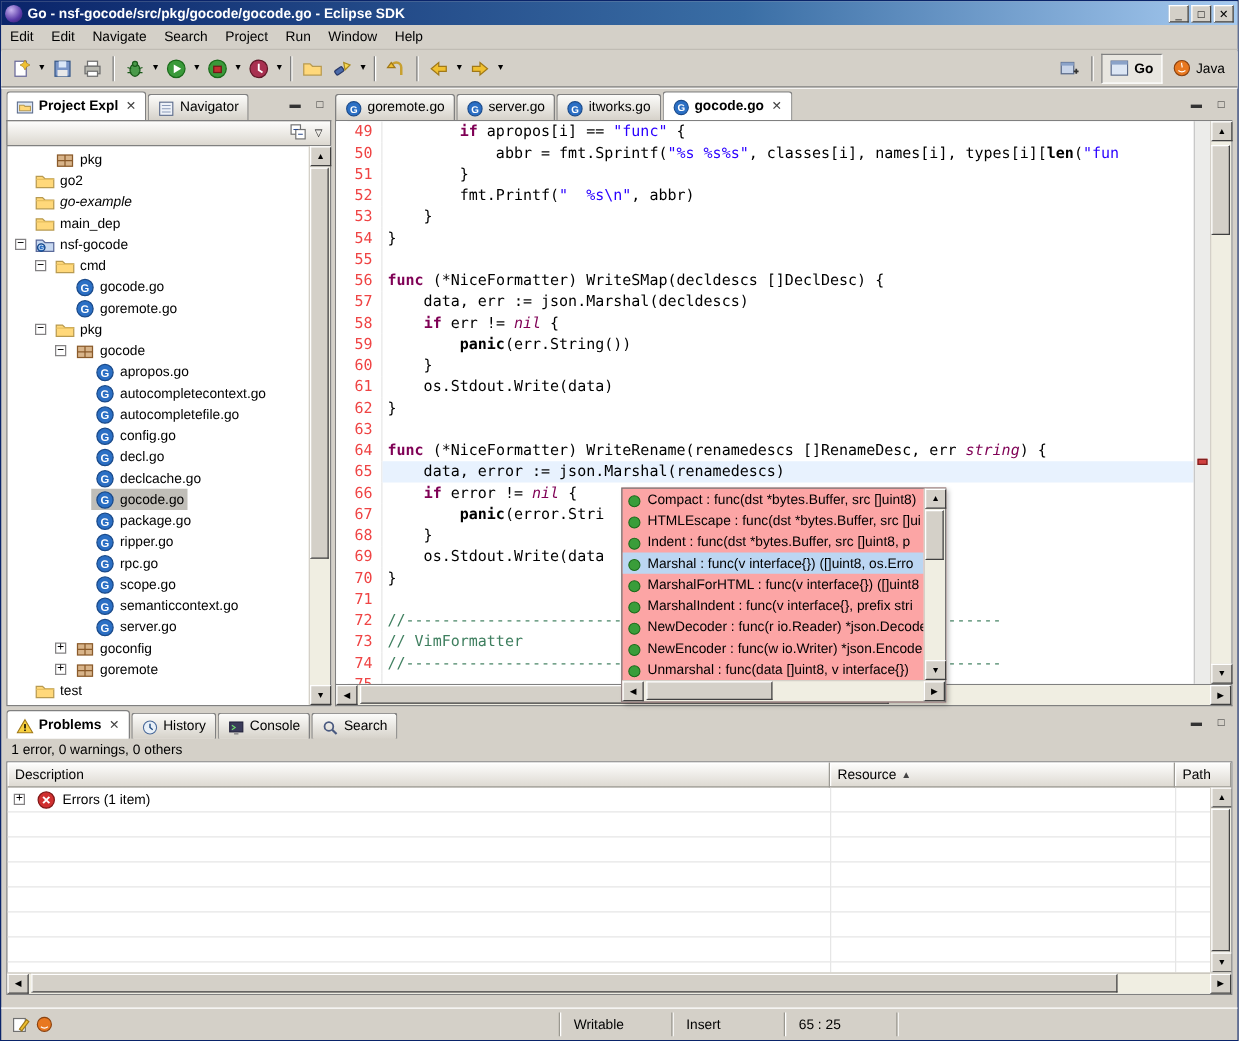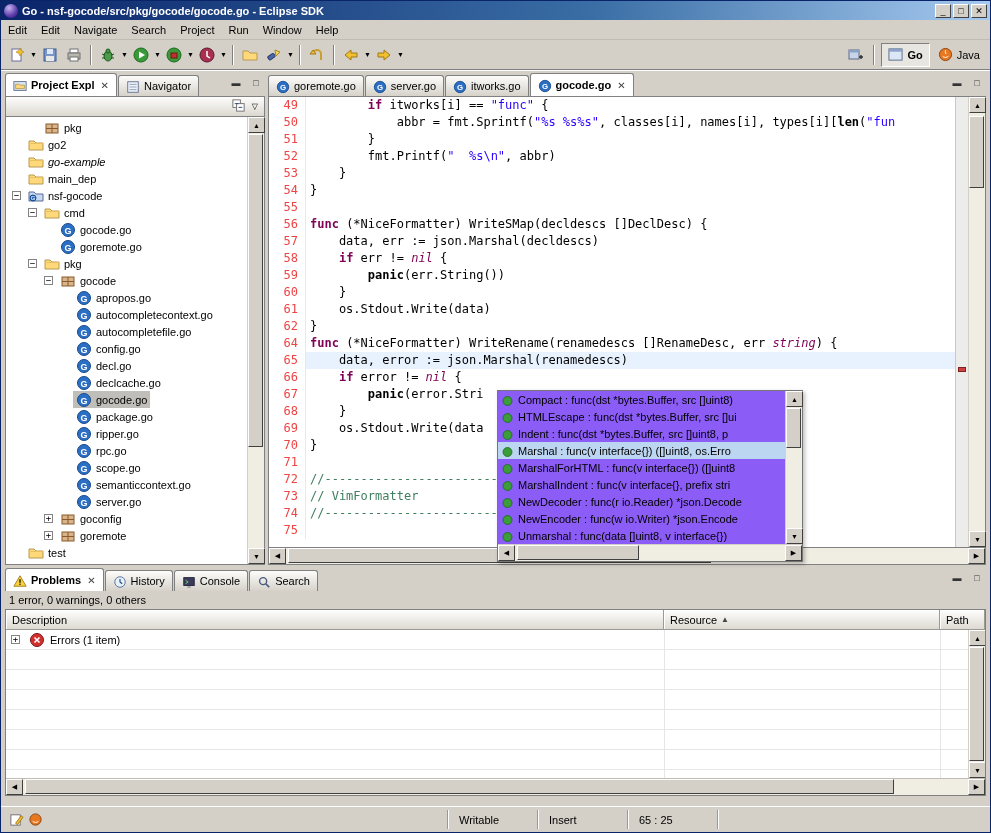--- a/index.html
+++ b/index.html
@@ -82,21 +82,21 @@
   .tk-p { color:#000; }
   .tk-k { color:#7f0055; font-weight:bold; }
   .tk-kb { color:#000; font-weight:bold; }
   .tk-ki { color:#7f0055; font-style:italic; }
   .tk-s { color:#2a00ff; }
   .tk-c { color:#3f7f5f; }
   .overview { width:13px; flex:0 0 13px; background:#ececea; border-left:1px solid #c8c8c8; position:relative; }
   .ov-mark { position:absolute; left:2px; width:8px; height:5px; background:#d04040; border:1px solid #802020; }
 
   
-  .popup { position:absolute; left:228px; top:293px; width:306px; background:#8b5cf6; border:1px solid #767676;
+  .popup { position:absolute; left:228px; top:293px; width:260px; background:#fca5a5; border:1px solid #767676;
     box-shadow:2px 2px 4px rgba(0,0,0,.25); display:flex; flex-direction:column; z-index:20; font-family:"Liberation Sans",sans-serif; font-size:11px; }
   .popup-rows { display:flex; }
   .popup-list { flex:1; overflow:hidden; }
   .pitem { height:17px; display:flex; align-items:center; gap:4px; padding:0 3px; white-space:nowrap; overflow:hidden; }
   .pitem.sel { background:#bcd6f2; }
   .pitem .ticon16 { width:13px; height:13px; flex:0 0 13px; }
   .popup .sb-v { height:153px; }
   .popup .sb-h { border-top:1px solid #d4d0c8; }
 
   
@@ -658,34 +658,35 @@
             <span>gocode.go</span>
             <span class="close-x">✕</span>
           </span>
           <span class="view-btns">
             <span class="vbtn">▬</span>
             <span class="vbtn">□</span>
           </span>
         </div>
       <div class="editor-body">
         <div class="code-scroll" id="code-scroll">
-            <div class="code-row"><span class="annot"></span><span class="lnum">49</span><span class="ctext"><span class="tk-p">        </span><span class="tk-k">if</span><span class="tk-p"> itworks[i] == </span><span class="tk-s">"func"</span><span class="tk-p"> {</span></span></div>
+            <div class="code-row"><span class="annot"></span><span class="lnum">49</span><span class="ctext"><span class="tk-p">        </span><span class="tk-k">if</span><span class="tk-p"> apropos[i] == </span><span class="tk-s">"func"</span><span class="tk-p"> {</span></span></div>
             <div class="code-row"><span class="annot"></span><span class="lnum">50</span><span class="ctext"><span class="tk-p">            abbr = fmt.Sprintf(</span><span class="tk-s">"%s %s%s"</span><span class="tk-p">, classes[i], names[i], types[i][</span><span class="tk-kb">len</span><span class="tk-p">(</span><span class="tk-s">"fun</span></span></div>
             <div class="code-row"><span class="annot"></span><span class="lnum">51</span><span class="ctext"><span class="tk-p">        }</span></span></div>
             <div class="code-row"><span class="annot"></span><span class="lnum">52</span><span class="ctext"><span class="tk-p">        fmt.Printf(</span><span class="tk-s">"  %s\n"</span><span class="tk-p">, abbr)</span></span></div>
             <div class="code-row"><span class="annot"></span><span class="lnum">53</span><span class="ctext"><span class="tk-p">    }</span></span></div>
             <div class="code-row"><span class="annot"></span><span class="lnum">54</span><span class="ctext"><span class="tk-p">}</span></span></div>
             <div class="code-row"><span class="annot"></span><span class="lnum">55</span><span class="ctext"></span></div>
             <div class="code-row"><span class="annot"></span><span class="lnum">56</span><span class="ctext"><span class="tk-k">func</span><span class="tk-p"> (*NiceFormatter) WriteSMap(decldescs []DeclDesc) {</span></span></div>
             <div class="code-row"><span class="annot"></span><span class="lnum">57</span><span class="ctext"><span class="tk-p">    data, err := json.Marshal(decldescs)</span></span></div>
             <div class="code-row"><span class="annot"></span><span class="lnum">58</span><span class="ctext"><span class="tk-p">    </span><span class="tk-k">if</span><span class="tk-p"> err != </span><span class="tk-ki">nil</span><span class="tk-p"> {</span></span></div>
             <div class="code-row"><span class="annot"></span><span class="lnum">59</span><span class="ctext"><span class="tk-p">        </span><span class="tk-kb">panic</span><span class="tk-p">(err.String())</span></span></div>
             <div class="code-row"><span class="annot"></span><span class="lnum">60</span><span class="ctext"><span class="tk-p">    }</span></span></div>
             <div class="code-row"><span class="annot"></span><span class="lnum">61</span><span class="ctext"><span class="tk-p">    os.Stdout.Write(data)</span></span></div>
             <div class="code-row"><span class="annot"></span><span class="lnum">62</span><span class="ctext"><span class="tk-p">}</span></span></div>
+            <div class="code-row"><span class="annot"></span><span class="lnum">63</span><span class="ctext"></span></div>
             <div class="code-row"><span class="annot"></span><span class="lnum">64</span><span class="ctext"><span class="tk-k">func</span><span class="tk-p"> (*NiceFormatter) WriteRename(renamedescs []RenameDesc, err </span><span class="tk-ki">string</span><span class="tk-p">) {</span></span></div>
             <div class="code-row current"><span class="annot"></span><span class="lnum">65</span><span class="ctext"><span class="tk-p">    data, error := json.Marshal(renamedescs)</span></span></div>
             <div class="code-row"><span class="annot"></span><span class="lnum">66</span><span class="ctext"><span class="tk-p">    </span><span class="tk-k">if</span><span class="tk-p"> error != </span><span class="tk-ki">nil</span><span class="tk-p"> {</span></span></div>
             <div class="code-row"><span class="annot"></span><span class="lnum">67</span><span class="ctext"><span class="tk-p">        </span><span class="tk-kb">panic</span><span class="tk-p">(error.Stri</span></span></div>
             <div class="code-row"><span class="annot"></span><span class="lnum">68</span><span class="ctext"><span class="tk-p">    }</span></span></div>
             <div class="code-row"><span class="annot"></span><span class="lnum">69</span><span class="ctext"><span class="tk-p">    os.Stdout.Write(data</span></span></div>
             <div class="code-row"><span class="annot"></span><span class="lnum">70</span><span class="ctext"><span class="tk-p">}</span></span></div>
             <div class="code-row"><span class="annot"></span><span class="lnum">71</span><span class="ctext"></span></div>
             <div class="code-row"><span class="annot"></span><span class="lnum">72</span><span class="ctext"><span class="tk-c">//------------------------------------------------------------------</span></span></div>
             <div class="code-row"><span class="annot"></span><span class="lnum">73</span><span class="ctext"><span class="tk-c">// VimFormatter</span></span></div>

